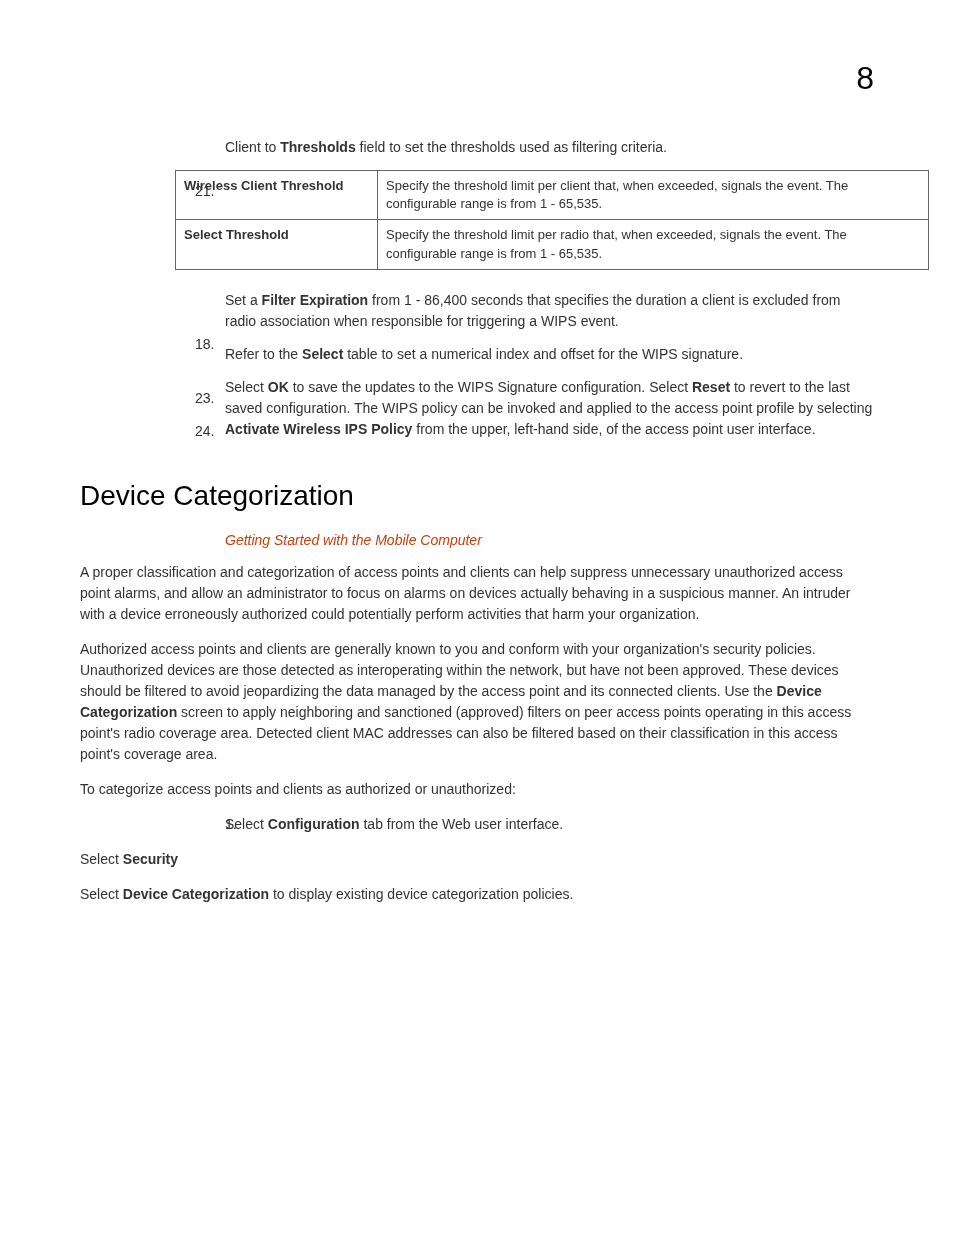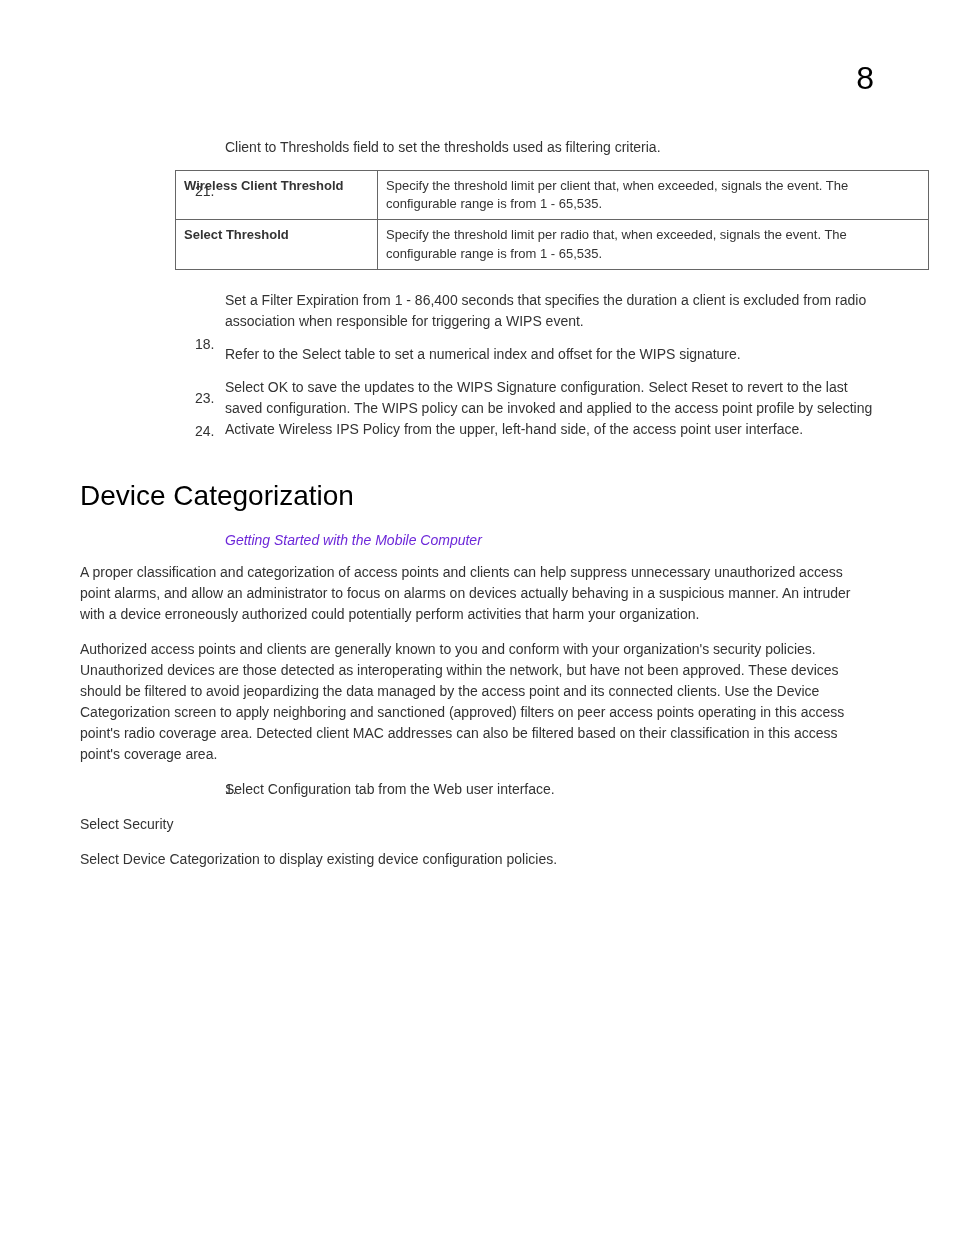--- a/index.html
+++ b/index.html
@@ -57,32 +57,32 @@
     .section-heading {
       font-size: 28px;
       font-weight: normal;
       font-family: Arial, sans-serif;
       margin-top: 40px;
       margin-bottom: 20px;
       margin-left: 0;
       color: #000;
     }
     .subtitle-link {
-      color: #6d28d9;
+      color: #c2410c;
       font-style: italic;
       margin-left: 145px;
       margin-bottom: 14px;
       display: block;
     }
     .body-para {
       margin-bottom: 14px;
       line-height: 1.5;
     }
     .bold {
-      font-weight: normal;
+      font-weight: bold;
     }
     .step-item {
       margin-left: 145px;
       margin-bottom: 12px;
       line-height: 1.5;
       position: relative;
     }
     .step-number {
       position: absolute;
       left: 0;
@@ -142,29 +142,30 @@
   <h1 class="section-heading">Device Categorization</h1>
 
   <a class="subtitle-link">Getting Started with the Mobile Computer</a>
 
   <p class="body-para">A proper classification and categorization of access points and clients can help suppress unnecessary unauthorized access point alarms, and allow an administrator to focus on alarms on devices actually behaving in a suspicious manner. An intruder with a device erroneously authorized could potentially perform activities that harm your organization.</p>
 
   <p class="body-para">
     <span>Authorized access points and clients are generally known to you and conform with your organization's security policies. Unauthorized devices are those detected as interoperating within the network, but have not been approved. These devices should be filtered to avoid jeopardizing the data managed by the access point and its connected clients. Use the </span><span class="bold">Device Categorization</span><span> screen to apply neighboring and sanctioned (approved) filters on peer access points operating in this access point's radio coverage area. Detected client MAC addresses can also be filtered based on their classification in this access point's coverage area.</span>
   </p>
 
+  <p class="body-para">To categorize access points and clients as authorized or unauthorized:</p>
 
   <div class="step-item">
     <span class="step-number">1.</span>
     <span class="step-text">
       <span>Select </span><span class="bold">Configuration</span><span> tab from the Web user interface.</span>
     </span>
   </div>
 
   <p class="body-para">
     <span>Select </span><span class="bold">Security</span>
   </p>
 
   <p class="body-para">
-    <span>Select </span><span class="bold">Device Categorization</span><span> to display existing device configuration policies.</span>
+    <span>Select </span><span class="bold">Device Categorization</span><span> to display existing device categorization policies.</span>
   </p>
 
 </div>
 
 </body></html>

